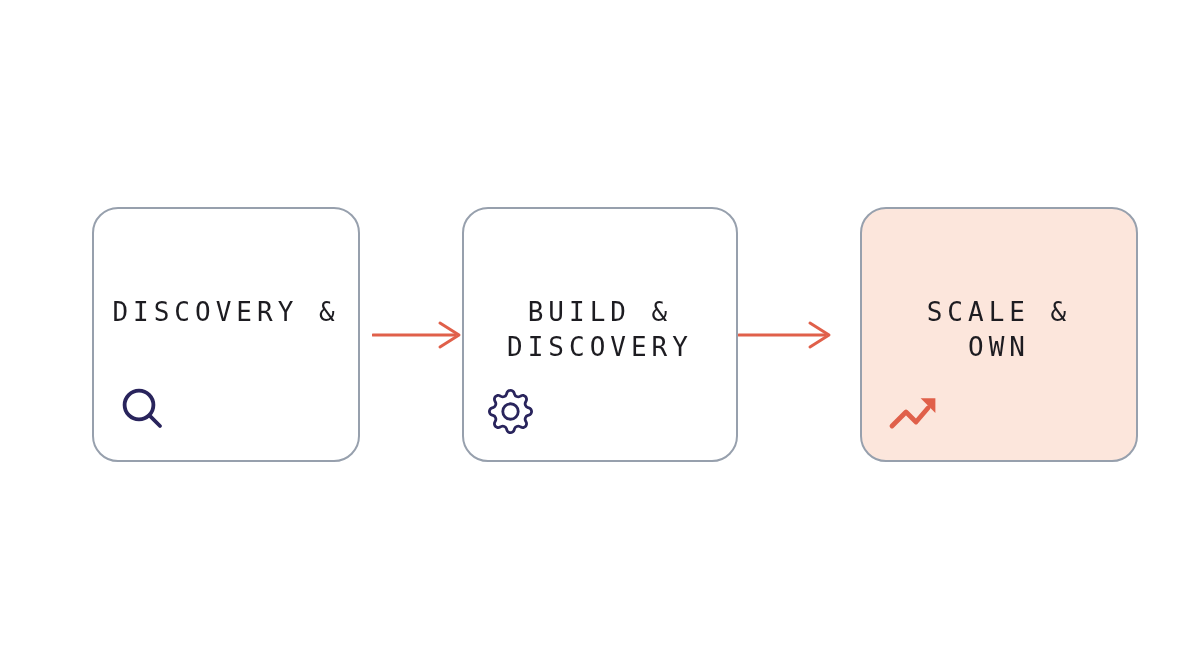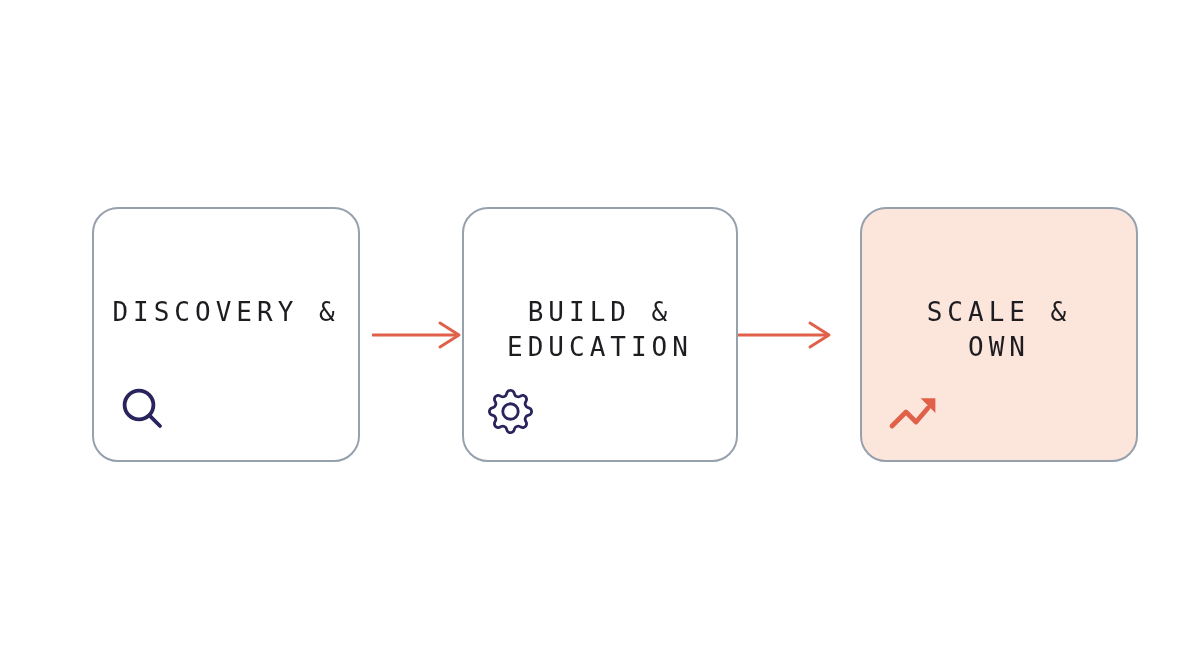--- a/index.html
+++ b/index.html
@@ -80,21 +80,21 @@
       <line x1="15.7" y1="15.2" x2="21" y2="20.5"></line>
     </svg>
   </div>
 
   <svg class="flow-arrow" id="arrow-1" viewBox="0 0 90 32" fill="none" stroke="currentColor" stroke-width="3" stroke-linecap="round" stroke-linejoin="round" preserveAspectRatio="none">
     <line x1="1" y1="16" x2="83" y2="16"></line>
     <polyline points="68,4 87,16 68,28"></polyline>
   </svg>
 
   <div class="step-box" id="step-2">
-    <div class="step-label"><span>BUILD &amp;</span><br><span>EDUCATION</span></div>
+    <div class="step-label"><span>BUILD &amp;</span><br><span>DISCOVERY</span></div>
     <svg class="step-icon icon-navy gear-pos" viewBox="0 0 16 16" fill="currentColor">
       <path d="M8 4.754a3.246 3.246 0 1 0 0 6.492 3.246 3.246 0 0 0 0-6.492zM5.754 8a2.246 2.246 0 1 1 4.492 0 2.246 2.246 0 0 1-4.492 0z"></path>
       <path d="M9.796 1.343c-.527-1.79-3.065-1.79-3.592 0l-.094.319a.873.873 0 0 1-1.255.52l-.292-.16c-1.64-.892-3.433.902-2.54 2.541l.159.292a.873.873 0 0 1-.52 1.255l-.319.094c-1.79.527-1.79 3.065 0 3.592l.319.094a.873.873 0 0 1 .52 1.255l-.16.292c-.892 1.64.901 3.434 2.541 2.54l.292-.159a.873.873 0 0 1 1.255.52l.094.319c.527 1.79 3.065 1.79 3.592 0l.094-.319a.873.873 0 0 1 1.255-.52l.292.16c1.64.893 3.434-.902 2.54-2.541l-.159-.292a.873.873 0 0 1 .52-1.255l.319-.094c1.79-.527 1.79-3.065 0-3.592l-.319-.094a.873.873 0 0 1-.52-1.255l.16-.292c.893-1.64-.902-3.433-2.541-2.54l-.292.159a.873.873 0 0 1-1.255-.52l-.094-.319zm-2.633.283c.246-.835 1.428-.835 1.674 0l.094.319a1.873 1.873 0 0 0 2.693 1.115l.291-.16c.764-.415 1.6.42 1.184 1.185l-.159.292a1.873 1.873 0 0 0 1.116 2.692l.318.094c.835.246.835 1.428 0 1.674l-.319.094a1.873 1.873 0 0 0-1.115 2.693l.16.291c.415.764-.42 1.6-1.185 1.184l-.291-.159a1.873 1.873 0 0 0-2.693 1.116l-.094.318c-.246.835-1.428.835-1.674 0l-.094-.319a1.873 1.873 0 0 0-2.692-1.115l-.292.16c-.764.415-1.6-.42-1.184-1.185l.159-.291A1.873 1.873 0 0 0 1.945 8.93l-.319-.094c-.835-.246-.835-1.428 0-1.674l.319-.094A1.873 1.873 0 0 0 3.06 4.377l-.16-.292c-.415-.764.42-1.6 1.185-1.184l.292.159a1.873 1.873 0 0 0 2.692-1.115l.094-.319z"></path>
     </svg>
   </div>
 
   <svg class="flow-arrow" id="arrow-2" viewBox="0 0 94 32" fill="none" stroke="currentColor" stroke-width="3" stroke-linecap="round" stroke-linejoin="round" preserveAspectRatio="none">
     <line x1="1" y1="16" x2="87" y2="16"></line>
     <polyline points="72,4 91,16 72,28"></polyline>
   </svg>

